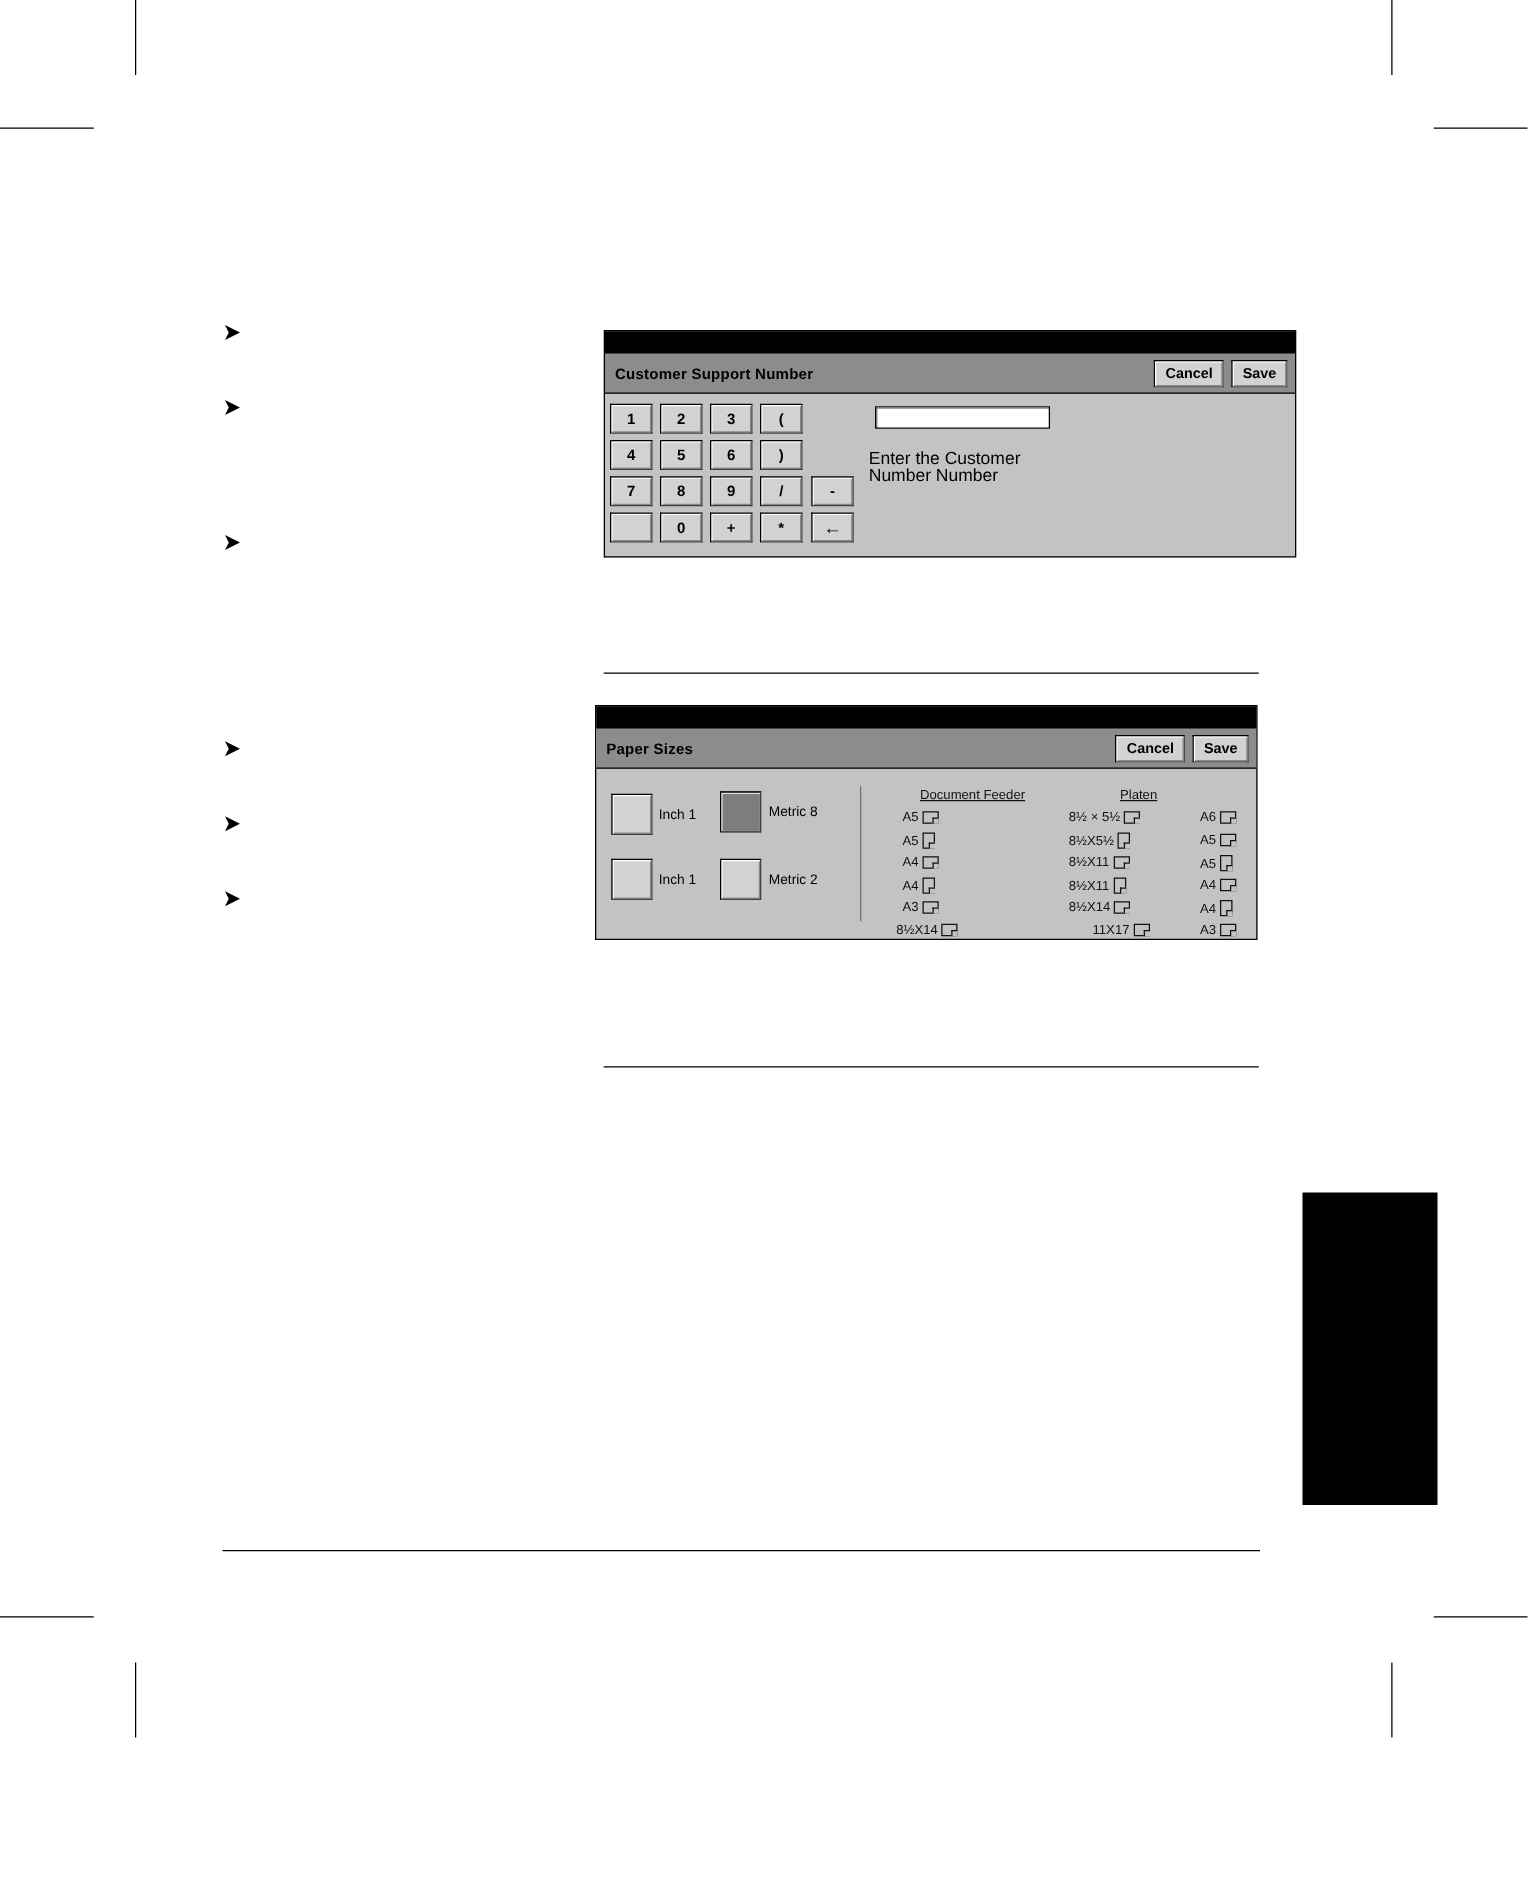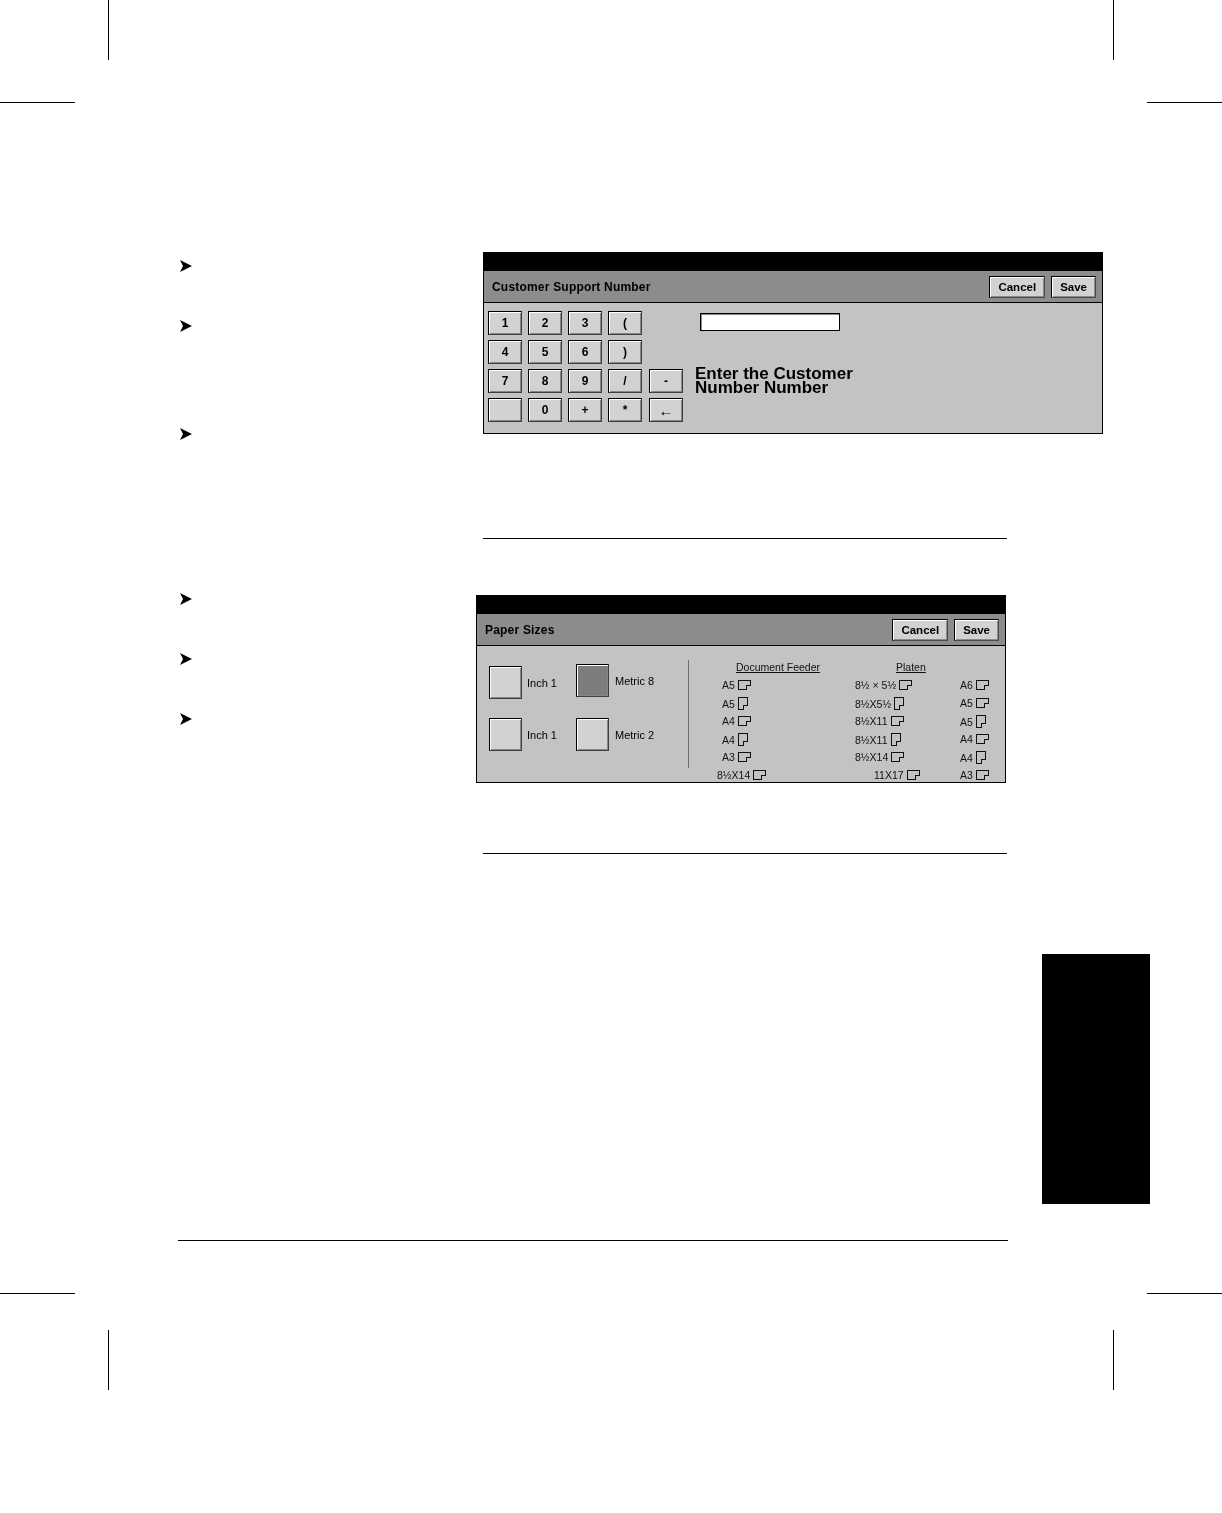--- a/index.html
+++ b/index.html
@@ -130,25 +130,24 @@
     height: 18px;
     background: #ffffff;
     border: 1px solid #000;
     box-shadow: inset 1px 1px 0 #888;
     box-sizing: border-box;
   }
   .entry-label {
     position: absolute;
     left: 211px;
     top: 44px;
-    font-size: 17px;
-    font-weight: bold;
+    font-size: 14px;
+    font-weight: normal;
     line-height: 14px;
     width: 170px;
-    margin-top: 20px;
   }
 
   
   .ps-body {
     position: relative;
     height: 130px;
   }
   .ps-optbtn {
     position: absolute;
     width: 33px;
@@ -244,21 +243,21 @@
   <svg width="16" height="16" viewBox="0 0 16 16">
       <path d="M2 2 L14 8 L2 14 L5 8 Z" fill="#000"></path>
     </svg>
 </div>
 <div class="bullet" style="left:178px; top:711px;">
   <svg width="16" height="16" viewBox="0 0 16 16">
       <path d="M2 2 L14 8 L2 14 L5 8 Z" fill="#000"></path>
     </svg>
 </div>
 
-<div class="panel" style="left:483px; top:252px; width:620px; height:182px;">
+<div class="panel" style="left:483px; top:264px; width:554px; height:182px;">
   <div class="panel-topbar"></div>
   <div class="panel-titlebar">
     <div class="panel-title">Customer Support Number</div>
     <div class="titlebar-buttons">
       <div class="btn3d">Cancel</div>
       <div class="btn3d">Save</div>
     </div>
   </div>
   <div class="keypad-body">
 
@@ -287,21 +286,21 @@
     <input class="entry-field" type="text" value="" placeholder="" style="">
     <div class="entry-label">
       <span>Enter the Customer</span><br>
       <span>Number Number</span>
     </div>
   </div>
 </div>
 
 <div class="rule" style="left:483px; top:538px; width:524px;"></div>
 
-<div class="panel" style="left:476px; top:595px; width:530px; height:188px;">
+<div class="panel" style="left:476px; top:564px; width:530px; height:188px;">
   <div class="panel-topbar"></div>
   <div class="panel-titlebar">
     <div class="panel-title">Paper Sizes</div>
     <div class="titlebar-buttons">
       <div class="btn3d">Cancel</div>
       <div class="btn3d">Save</div>
     </div>
   </div>
 
   <div class="ps-body">

